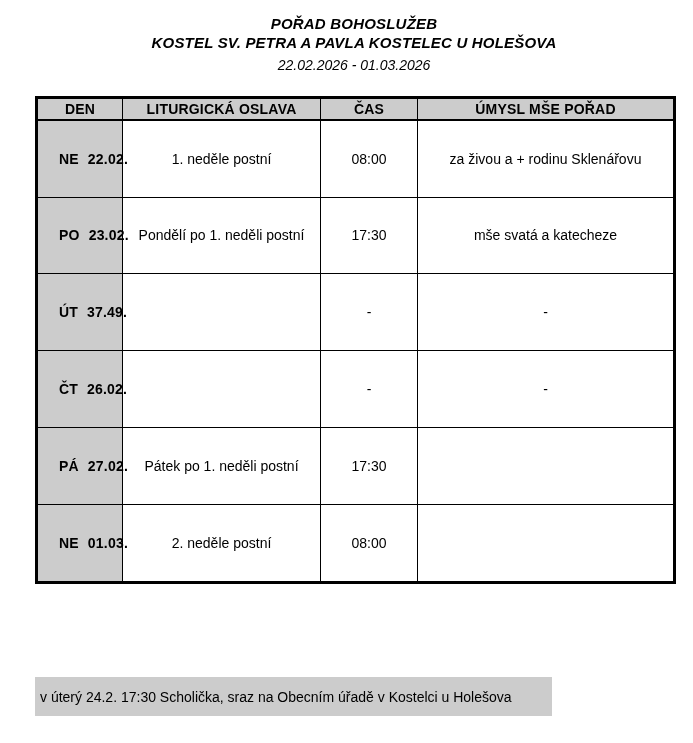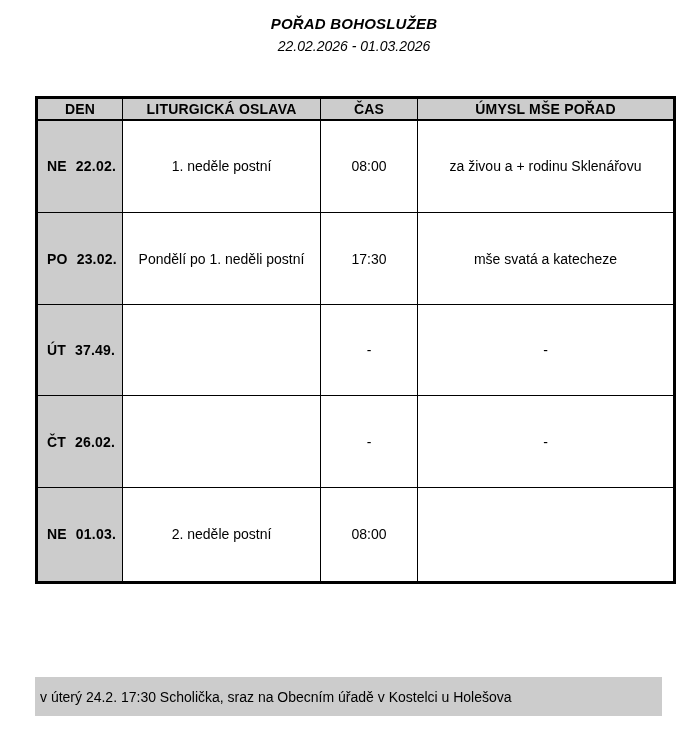--- a/index.html
+++ b/index.html
@@ -70,47 +70,48 @@
   td{
     border:1px solid var(--line_black);
     font-size:14px;
     text-align:center;
     vertical-align:middle;
     padding:0 2px;
   }
   td.day-cell{
     background:var(--cell_gray);
     font-weight:bold;
-    padding:4px;
+    padding:16px;
   }
   .day-wrap{
     display:flex;
     align-items:center;
     gap:9px;
     padding-left:5px;
     font-size:14px;
     font-weight:bold;
     letter-spacing:0.2px;
   }
   .footer-note{
     position:absolute;
     left:35px;top:677px;
-    width:627px;height:39px;
+    width:517px;height:39px;
     background:var(--footer_gray);
     display:flex;
     align-items:center;
     padding-left:5px;
     font-size:14px;
   }
 </style>
 </head>
 <body>
 
 <div class="doc-header">
   <div class="doc-title">POŘAD BOHOSLUŽEB</div>
+  <div class="doc-subtitle">KOSTEL SV. PETRA A PAVLA KOSTELEC U HOLEŠOVA</div>
   <div class="doc-daterange">22.02.2026 - 01.03.2026</div>
 </div>
 
 <table class="schedule">
   <colgroup>
     <col class="c-den">
       <col class="c-lit">
       <col class="c-cas">
       <col class="c-umy">
   </colgroup>
@@ -163,20 +164,31 @@
           <span>26.02.</span>
         </div>
       </td>
       <td></td>
       <td>-</td>
       <td>-</td>
     </tr>
     <tr>
       <td class="day-cell">
         <div class="day-wrap">
+          <span>PÁ</span>
+          <span>27.02.</span>
+        </div>
+      </td>
+      <td>Pátek po 1. neděli postní</td>
+      <td>17:30</td>
+      <td></td>
+    </tr>
+    <tr>
+      <td class="day-cell">
+        <div class="day-wrap">
           <span>NE</span>
           <span>01.03.</span>
         </div>
       </td>
       <td>2. neděle postní</td>
       <td>08:00</td>
       <td></td>
     </tr>
   </tbody>
 </table>

